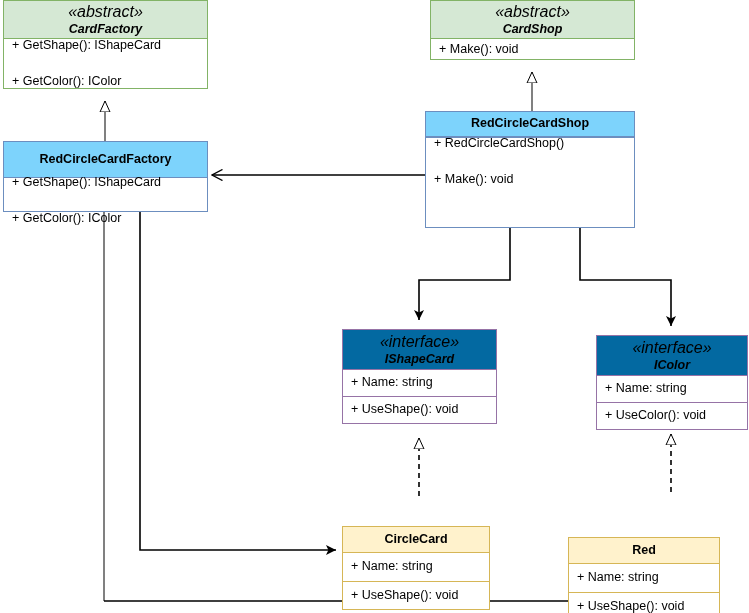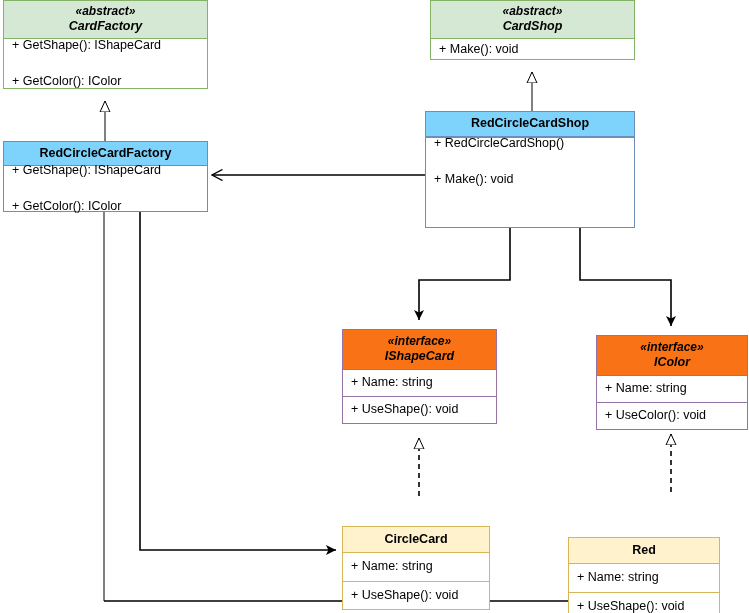--- a/index.html
+++ b/index.html
@@ -29,22 +29,22 @@
     font-weight: bold;
     color: #000;
     display: flex;
     flex-direction: column;
     align-items: center;
     justify-content: center;
     line-height: 1.25;
   }
   .uml-header .stereotype {
     font-style: italic;
-    font-weight: bold;
-    font-size: 12px;
+    font-weight: normal;
+    font-size: 16px;
   }
   .uml-header .cname {
     font-weight: bold;
     font-size: 12.5px;
   }
   .uml-header.italic .cname { font-style: italic; }
   .uml-compartment {
     box-sizing: border-box;
     padding: 0 8px;
     font-size: 12.5px;
@@ -63,21 +63,21 @@
 
   
   .theme-green { border-color: #82b366; }
   .theme-green .uml-header { background: #d5e8d4; border-bottom: 1px solid #82b366; }
 
   .theme-blue { border-color: #6c8ebf; }
   .theme-blue .uml-header { background: #7dd3fc; border-bottom: 1px solid #6c8ebf; }
   .theme-blue .divider { border-top-color: #6c8ebf; }
 
   .theme-purple { border-color: #9673a6; }
-  .theme-purple .uml-header { background: #f97316; border-bottom: 1px solid #9673a6; }
+  .theme-purple .uml-header { background: #0369a1; border-bottom: 1px solid #9673a6; }
   .theme-purple .divider { border-top-color: #9673a6; }
 
   .theme-yellow { border-color: #d6b656; }
   .theme-yellow .uml-header { background: #fff2cc; border-bottom: 1px solid #d6b656; }
   .theme-yellow .divider { border-top-color: #d6b656; }
 
   
   #edges {
     position: absolute;
     left: 0; top: 0;
@@ -170,21 +170,21 @@
     <div class="uml-header italic" style="height:38px;">
       <span class="stereotype">«abstract»</span>
       <span class="cname">CardShop</span>
     </div>
     <div class="uml-compartment" style="height:21px;">
       <div class="row" style="padding:1px 0;">+ Make(): void</div>
     </div>
   </div>
 
   <div class="uml-class theme-blue" style="left:3px; top:141px; width:205px; height:71px;">
-    <div class="uml-header" style="height:24px;text-align:right;">
+    <div class="uml-header" style="height:36px;text-align:right;">
       <span class="cname">RedCircleCardFactory</span>
     </div>
     <div class="uml-compartment" style="height:46px;">
       <div class="row">+ GetShape(): IShapeCard</div>
       <div class="row">+ GetColor(): IColor</div>
     </div>
   </div>
 
   <div class="uml-class theme-blue" style="left:425px; top:111px; width:210px; height:117px;">
     <div class="uml-header" style="height:25px;">

